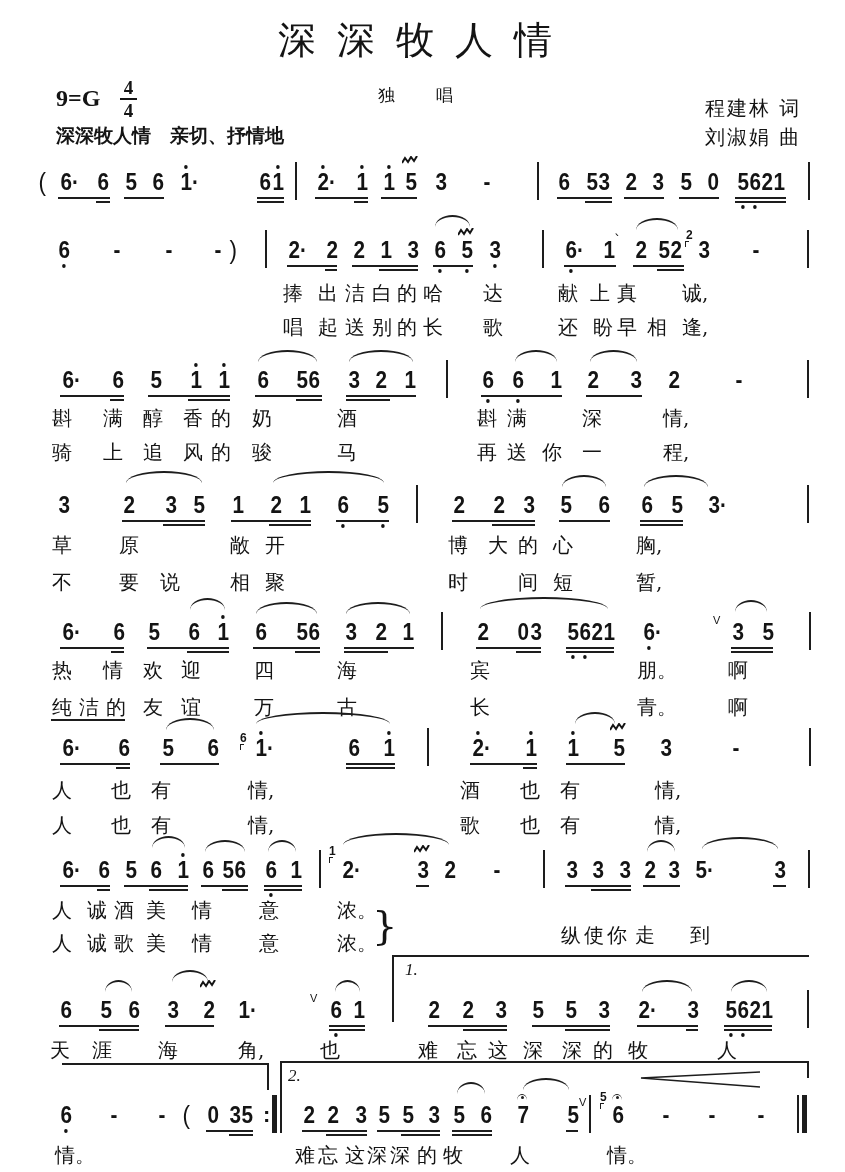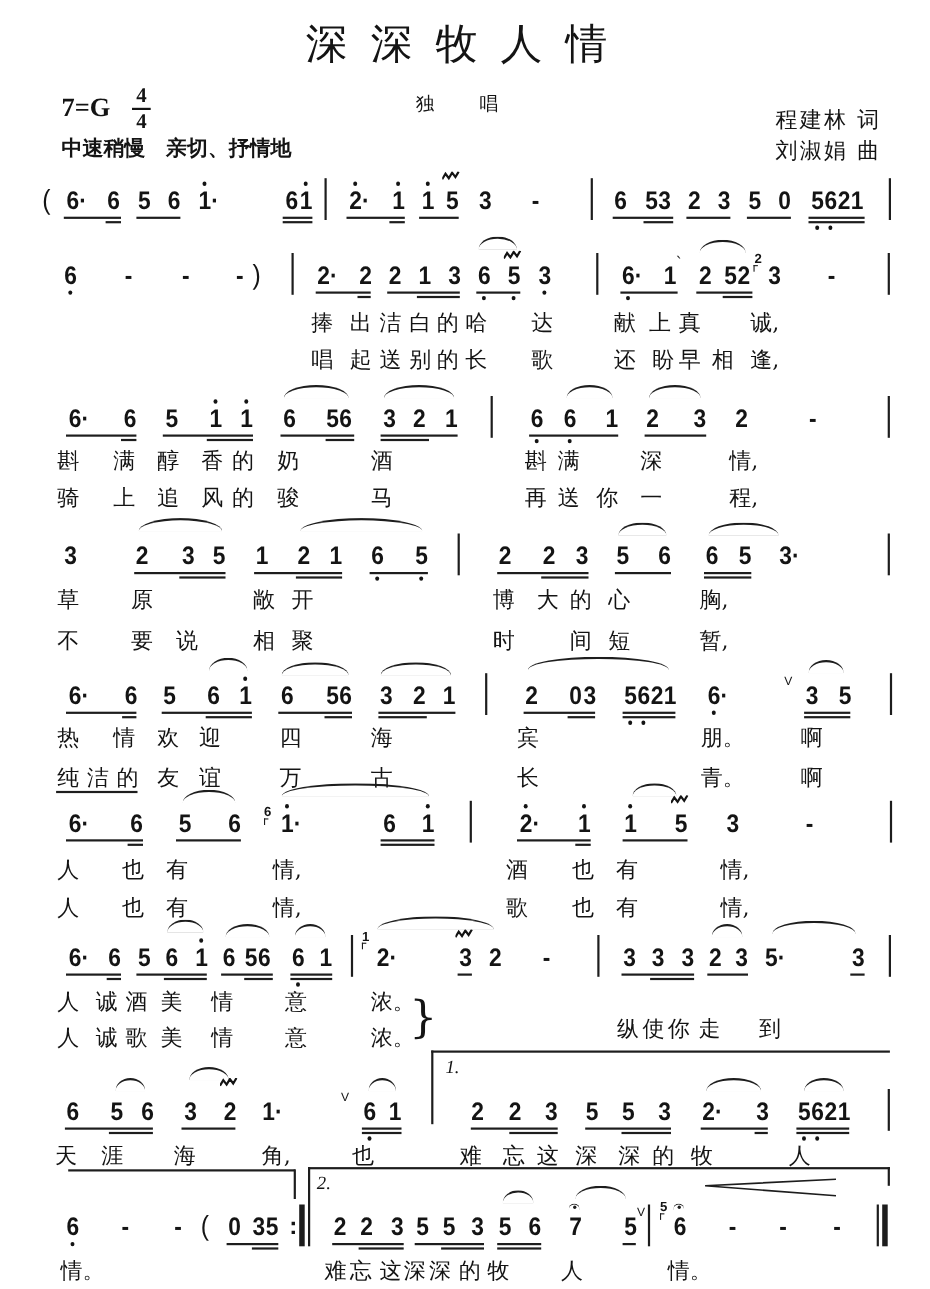--- a/index.html
+++ b/index.html
@@ -35,29 +35,29 @@
 .ly{position:absolute;left:0;width:845px;height:22px;}
 .ly span{position:absolute;top:0;font-size:20px;line-height:22px;margin-left:-10px;white-space:nowrap;}
 .line{position:absolute;background:#1d1d1d;display:block;}
 .vlabel{position:absolute;font:italic 17px/18px "Liberation Serif",serif;}
 .brace{position:absolute;font-size:40px;line-height:46px;}
 </style>
 </head>
 <body>
 
 <div class="title">深深牧人情</div>
-<div class="key">7=G</div>
+<div class="key">9=G</div>
 <div class="ts">
   <div class="ts-num">4</div>
   <div class="ts-line"></div>
   <div class="ts-num">4</div>
 </div>
 <div class="perf">独唱</div>
 <div class="credit" style="top:97px">程建林 词</div>
-<div class="tempo">中速稍慢　亲切、抒情地</div>
+<div class="tempo">深深牧人情　亲切、抒情地</div>
 <div class="credit" style="top:126px">刘淑娟 曲</div>
 
 <div class="row" style="top:171px">
   <span class="n p" style="left:43px" data-oct="0">(</span>
   <span class="n" style="left:65px" data-oct="0">6·</span>
   <span class="n" style="left:102px" data-oct="0">6</span>
   <span class="n" style="left:130px" data-oct="0">5</span>
   <span class="n" style="left:157px" data-oct="0">6</span>
   <span class="n" style="left:185px" data-oct="1">1·</span>
   <span class="n" style="left:264px" data-oct="0">6</span>

